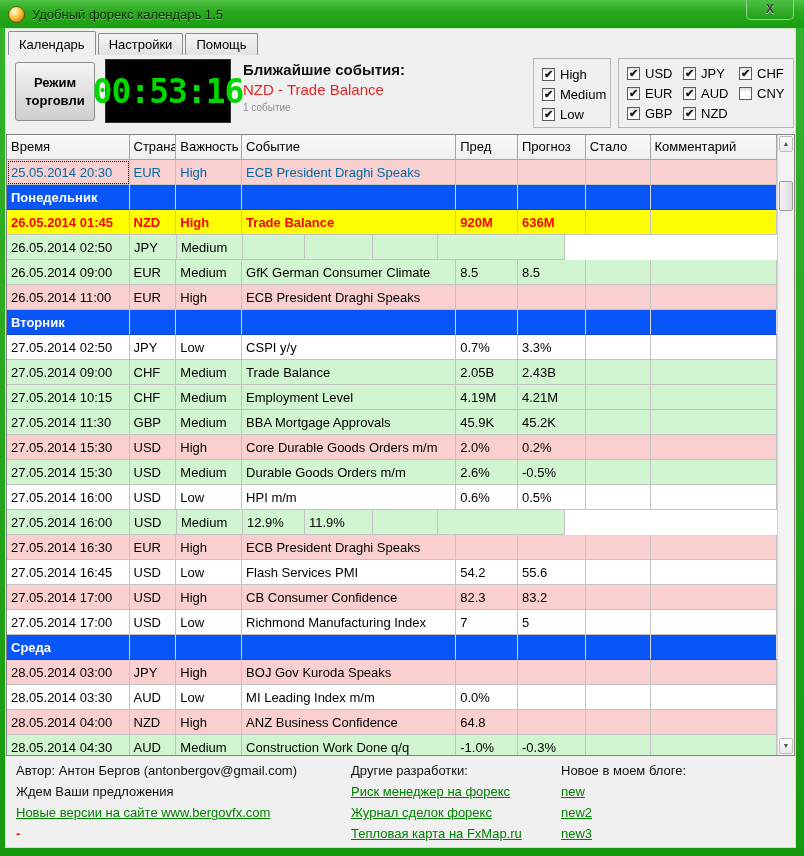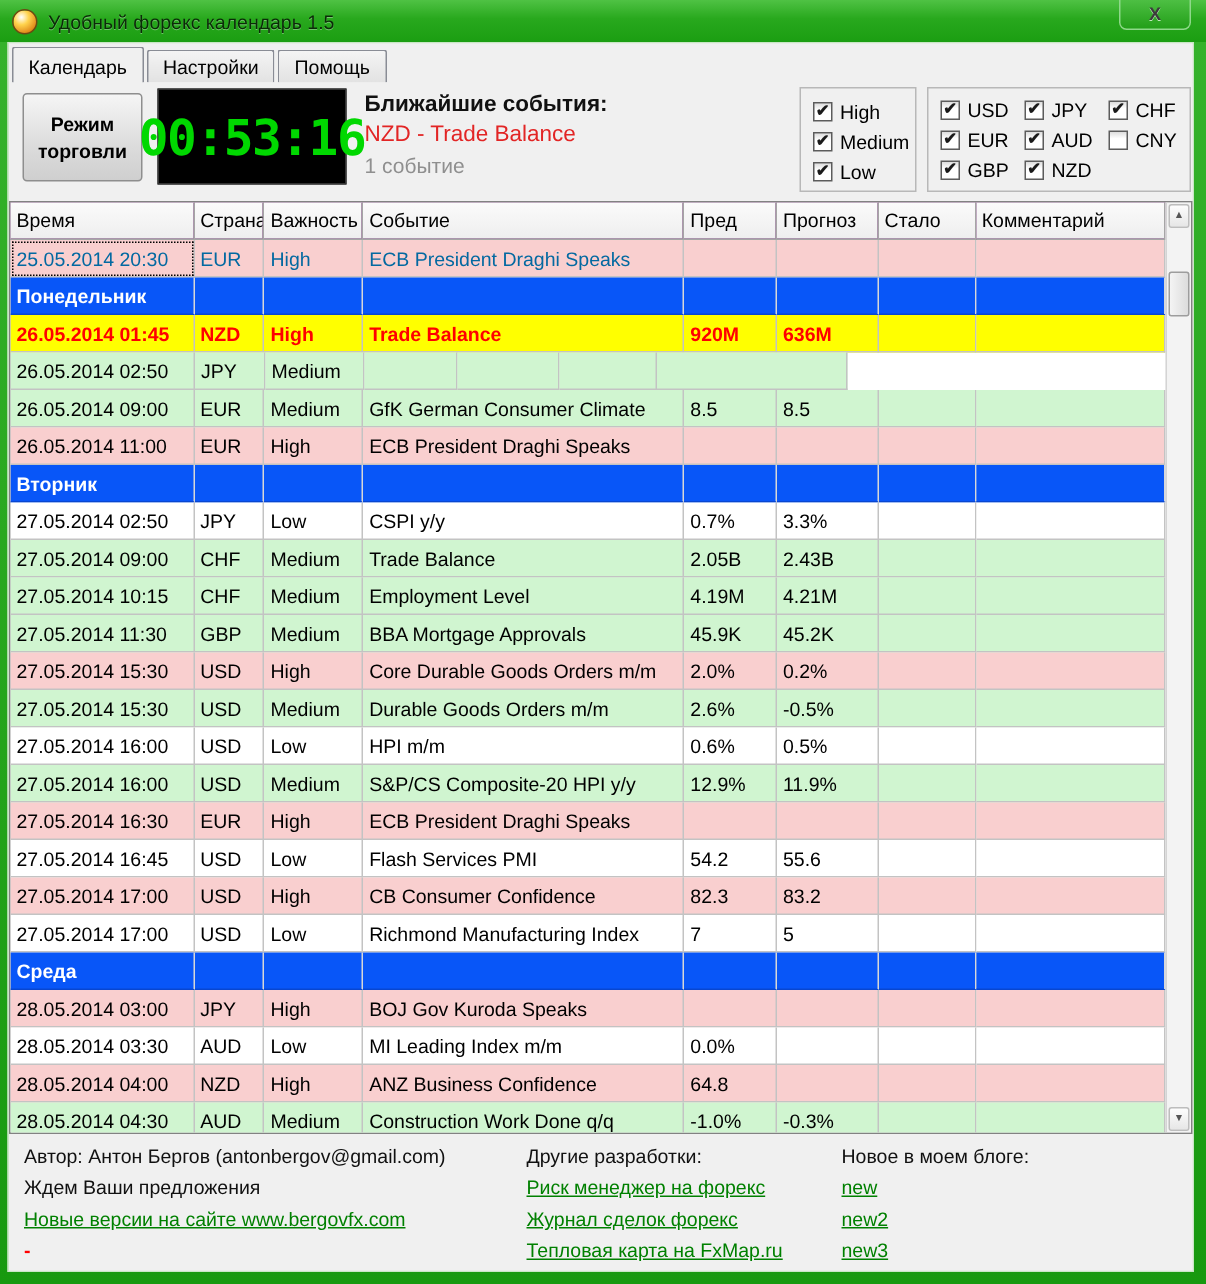--- a/index.html
+++ b/index.html
@@ -54,21 +54,21 @@
   }
   .clock {
     position: absolute; left: 99px; top: 4px; width: 126px; height: 64px;
     background: #000; border: 1px solid #333;
     color: #00d800; font-family: "DejaVu Sans Mono", monospace; font-size: 33px; font-weight: bold;
     display: flex; align-items: center; justify-content: center; letter-spacing: -1px;
   }
   .events-block { position: absolute; left: 237px; top: 6px; width: 280px; }
   .events-title { font-size: 15px; font-weight: bold; color: #111; }
   .events-event { font-size: 15px; color: #e22525; margin-top: 3px; }
-  .events-count { font-size: 14px; color: #8f8f8f; margin-top: 4px; }
+  .events-count { font-size: 10px; color: #8f8f8f; margin-top: 4px; }
   .groupbox {
     position: absolute; top: 3px; border: 1px solid #b8b8b8; background: #f0f0f0;
     padding: 6px 8px 4px 8px;
   }
   .gb-imp { left: 527px; width: 78px; height: 70px; }
   .gb-cur { left: 612px; width: 176px; height: 70px; }
   .chk { display: flex; align-items: center; font-size: 13px; margin: 2px 0 5px 0; cursor: pointer; white-space: nowrap; }
   .chk .box {
     width: 13px; height: 13px; background: linear-gradient(#ddd, #fff 40%);
     border: 1px solid #5c5c5c; margin-right: 5px; flex: 0 0 auto;
@@ -353,21 +353,20 @@
             <div class="cell" style="width: 215px;">HPI m/m</div>
             <div class="cell" style="width: 62px;">0.6%</div>
             <div class="cell" style="width: 68px;">0.5%</div>
             <div class="cell" style="width: 65px;"></div>
             <div class="cell" style="width: 127px;"></div>
           </div>
           <div class="row medium">
             <div class="cell" style="width: 123px;">27.05.2014 16:00</div>
             <div class="cell" style="width: 47px;">USD</div>
             <div class="cell" style="width: 66px;">Medium</div>
-            <div class="cell" style="width: 215px;">S&amp;P/CS Composite-20 HPI y/y</div>
             <div class="cell" style="width: 62px;">12.9%</div>
             <div class="cell" style="width: 68px;">11.9%</div>
             <div class="cell" style="width: 65px;"></div>
             <div class="cell" style="width: 127px;"></div>
           </div>
           <div class="row high">
             <div class="cell" style="width: 123px;">27.05.2014 16:30</div>
             <div class="cell" style="width: 47px;">EUR</div>
             <div class="cell" style="width: 66px;">High</div>
             <div class="cell" style="width: 215px;">ECB President Draghi Speaks</div>

